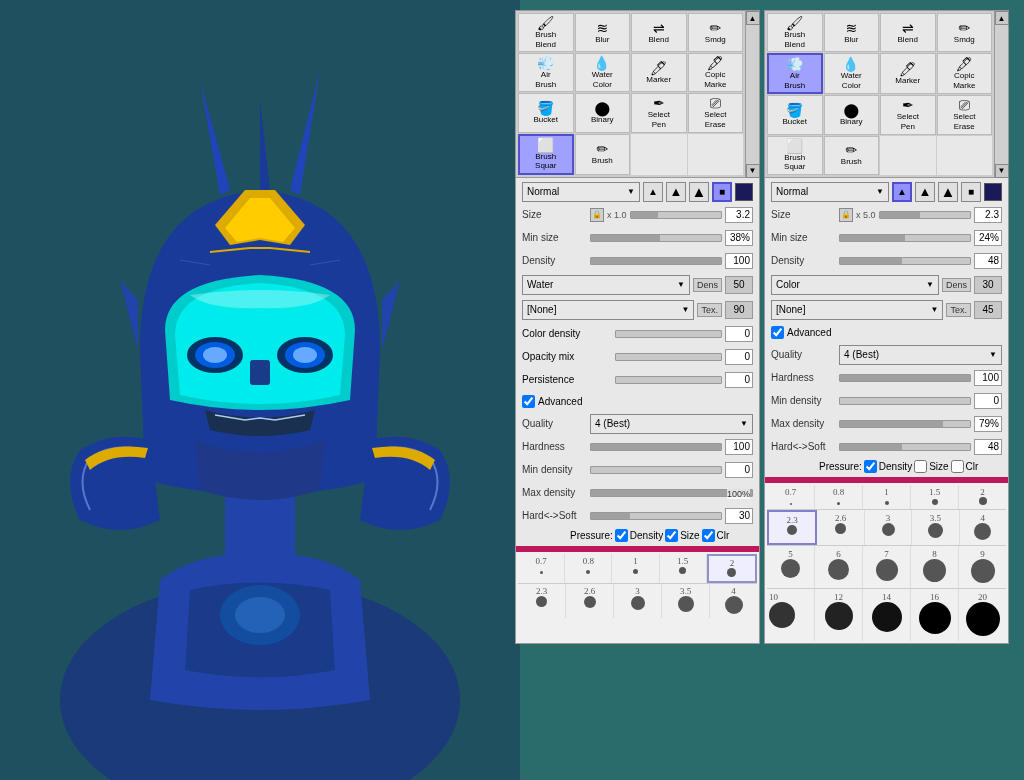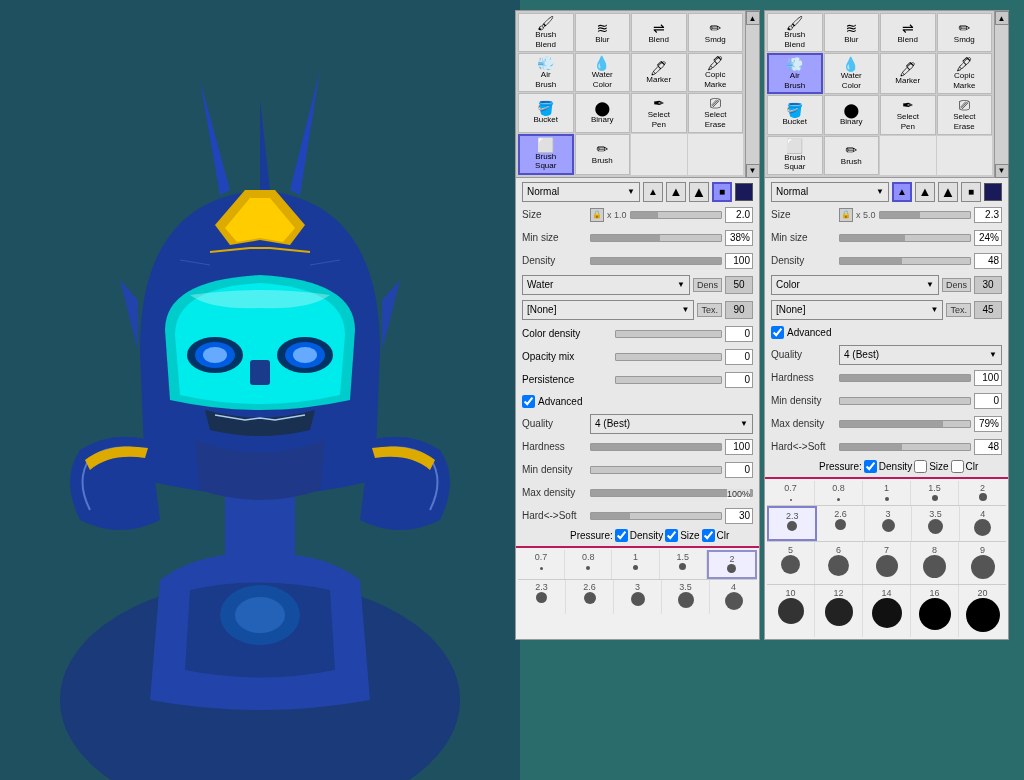--- a/index.html
+++ b/index.html
@@ -275,25 +275,26 @@
       display: flex;
       align-items: center;
       gap: 2px;
       font-size: 9px;
       flex-wrap: wrap;
       padding-left: 48px;
     }
 
     
     .brush-grid {
-      border-top: 2px solid #be185d;
+      border-top: 6px solid #be185d;
       padding: 2px;
       background: #f0f0f0;
       overflow: hidden;
       flex: 1;
+      font-family: Liberation Serif, serif;
     }
 
     
     .robot-svg {
       width: 100%;
       height: 100%;
     }
   </style>
 </head>
 <body>
@@ -453,21 +454,21 @@
         <div class="color-box"></div>
       </div>
 
       <div class="row">
         <span class="row-label">Size</span>
         <div class="lock-btn">🔒</div>
         <span class="multiplier">x 1.0</span>
         <div class="slider-track" style="flex:1;">
           <div class="slider-fill" style="width:30%;"></div>
         </div>
-        <div class="value-box">2.0</div>
+        <div class="value-box">3.2</div>
       </div>
 
       <div class="row">
         <span class="row-label">Min size</span>
         <div class="slider-track" style="flex:1;">
           <div class="slider-fill" style="width:53%;"></div>
         </div>
         <div class="value-box">38%</div>
       </div>
 
@@ -804,21 +805,21 @@
         <div style="flex:1;text-align:center;padding:3px 2px;font-size:9px;color:#555;cursor:pointer;">4<br><span style="display:inline-block;width:17px;height:17px;border-radius:50%;background:#555;"></span></div>
       </div>
       <div style="display:flex;border-bottom:1px solid #ccc;">
         <div style="flex:1;text-align:center;padding:3px 2px;border-right:1px solid #ddd;font-size:9px;color:#555;cursor:pointer;">5<br><span style="display:inline-block;width:19px;height:19px;border-radius:50%;background:#555;"></span></div>
         <div style="flex:1;text-align:center;padding:3px 2px;border-right:1px solid #ddd;font-size:9px;color:#555;cursor:pointer;">6<br><span style="display:inline-block;width:21px;height:21px;border-radius:50%;background:#555;"></span></div>
         <div style="flex:1;text-align:center;padding:3px 2px;border-right:1px solid #ddd;font-size:9px;color:#555;cursor:pointer;">7<br><span style="display:inline-block;width:22px;height:22px;border-radius:50%;background:#555;"></span></div>
         <div style="flex:1;text-align:center;padding:3px 2px;border-right:1px solid #ddd;font-size:9px;color:#555;cursor:pointer;">8<br><span style="display:inline-block;width:23px;height:23px;border-radius:50%;background:#555;"></span></div>
         <div style="flex:1;text-align:center;padding:3px 2px;font-size:9px;color:#555;cursor:pointer;">9<br><span style="display:inline-block;width:24px;height:24px;border-radius:50%;background:#555;"></span></div>
       </div>
       <div style="display:flex;">
-        <div style="flex:1;text-align:center;padding:3px 2px;border-right:1px solid #ddd;font-size:9px;color:#555;cursor:pointer;">10<br><span style="display:inline-block;width:26px;height:26px;border-radius:50%;background:#333;"></span></div>
+        <div style="flex:1;padding:3px 2px;border-right:1px solid #ddd;font-size:9px;color:#555;cursor:pointer;">10<br><span style="display:inline-block;width:26px;height:26px;border-radius:50%;background:#333;"></span></div>
         <div style="flex:1;text-align:center;padding:3px 2px;border-right:1px solid #ddd;font-size:9px;color:#555;cursor:pointer;">12<br><span style="display:inline-block;width:28px;height:28px;border-radius:50%;background:#222;"></span></div>
         <div style="flex:1;text-align:center;padding:3px 2px;border-right:1px solid #ddd;font-size:9px;color:#555;cursor:pointer;">14<br><span style="display:inline-block;width:30px;height:30px;border-radius:50%;background:#111;"></span></div>
         <div style="flex:1;text-align:center;padding:3px 2px;border-right:1px solid #ddd;font-size:9px;color:#555;cursor:pointer;">16<br><span style="display:inline-block;width:32px;height:32px;border-radius:50%;background:#000;"></span></div>
         <div style="flex:1;text-align:center;padding:3px 2px;font-size:9px;color:#555;cursor:pointer;">20<br><span style="display:inline-block;width:34px;height:34px;border-radius:50%;background:#000;"></span></div>
       </div>
     </div>
   </div>
 
 </div>
 

